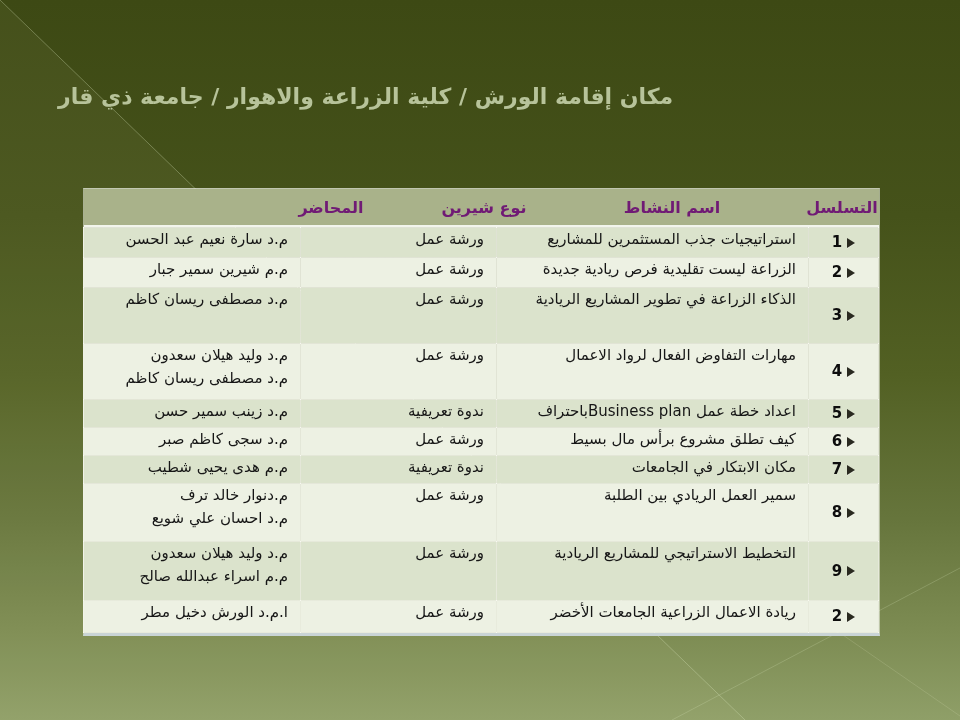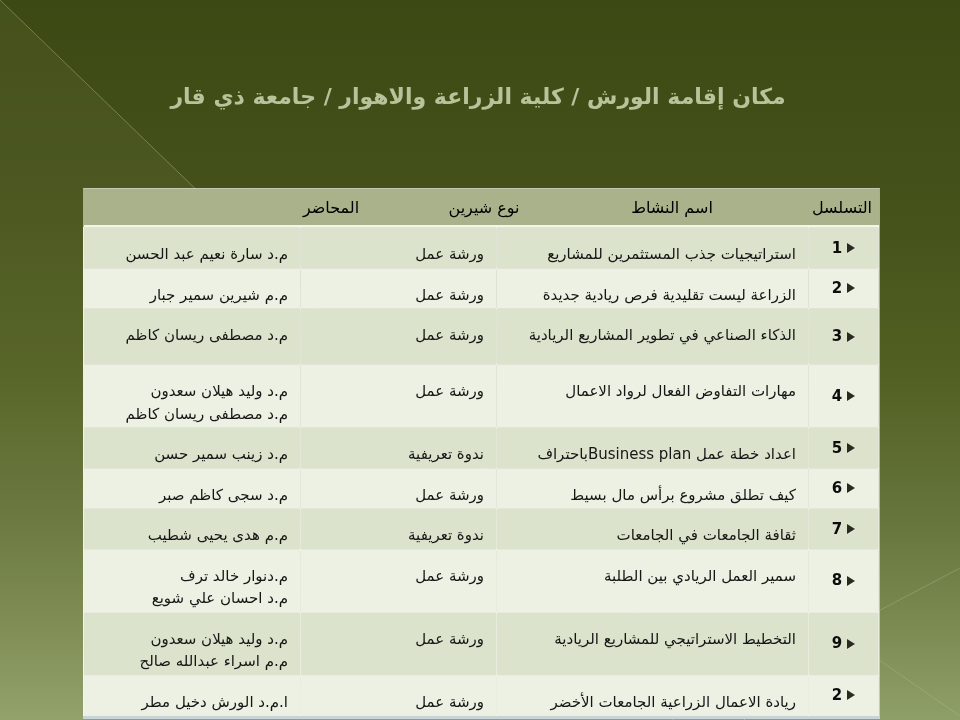--- a/index.html
+++ b/index.html
@@ -15,21 +15,21 @@
       #66753c 72%,
       #7d8c53 88%,
       var(--bg-bottom) 100%);
   }
   .deco{position:absolute;inset:0;pointer-events:none;}
 
   .title{
     position:absolute;
     top:84px;right:62px;
     width:840px;
-    text-align:center;
+    text-align:left;
     direction:rtl;
     font-size:22px;
     font-weight:bold;
     color:var(--title-color);
     letter-spacing:0;
   }
 
   .table-wrap{
     position:absolute;
     top:188px;left:83px;
@@ -43,43 +43,43 @@
   .thead-strip{
     position:relative;
     height:36px;
     background:var(--header-bg);
     border-bottom:2px solid #f2f5ec;
   }
   .thead-strip .hlabel{
     position:absolute;
     top:50%;
     transform:translate(-50%,-50%);
-    color:#000000;
-    font-weight:normal;
+    color:#701a75;
+    font-weight:bold;
     font-size:16px;
     white-space:nowrap;
     direction:rtl;
   }
   .hl-lect{left:247px;}
   .hl-type{left:400px;}
   .hl-name{left:588px;}
   .hl-seq{left:758px;}
 
   table.activity{
     width:795px;
     border-collapse:collapse;
     table-layout:fixed;
     direction:rtl;
   }
   table.activity td{
     border:1px solid rgba(250,252,245,.85);
     font-size:15px;
     color:#161616;
     vertical-align:top;
-    padding:15px 12px 2px 4px;
+    padding:0 12px 2px 4px;
     text-align:right;
     overflow:hidden;
     line-height:1.5;
     white-space:pre-line;
   }
   table.activity td.seq{
     vertical-align:middle;
     padding:0 4px;
     white-space:nowrap;
   }
@@ -167,21 +167,21 @@
         <td class="lect">م.م شيرين سمير جبار</td>
       </tr>
 
       <tr>
         <td class="seq">
           <span class="seq-inner">
             <span class="bullet"></span>
             <span class="seq-num">3</span>
           </span>
         </td>
-        <td class="name">الذكاء الصناعي في تطوير المشاريع الريادية</td>
+        <td class="name">الذكاء الزراعة في تطوير المشاريع الريادية</td>
         <td class="type">ورشة عمل</td>
         <td class="lect">م.د مصطفى ريسان كاظم</td>
       </tr>
 
       <tr>
         <td class="seq">
           <span class="seq-inner">
             <span class="bullet"></span>
             <span class="seq-num">4</span>
           </span>
@@ -216,21 +216,21 @@
         <td class="lect">م.د سجى كاظم صبر</td>
       </tr>
 
       <tr>
         <td class="seq">
           <span class="seq-inner">
             <span class="bullet"></span>
             <span class="seq-num">7</span>
           </span>
         </td>
-        <td class="name">ثقافة الجامعات في الجامعات</td>
+        <td class="name">مكان الابتكار في الجامعات</td>
         <td class="type">ندوة تعريفية</td>
         <td class="lect">م.م هدى يحيى شطيب</td>
       </tr>
 
       <tr>
         <td class="seq">
           <span class="seq-inner">
             <span class="bullet"></span>
             <span class="seq-num">8</span>
           </span>

